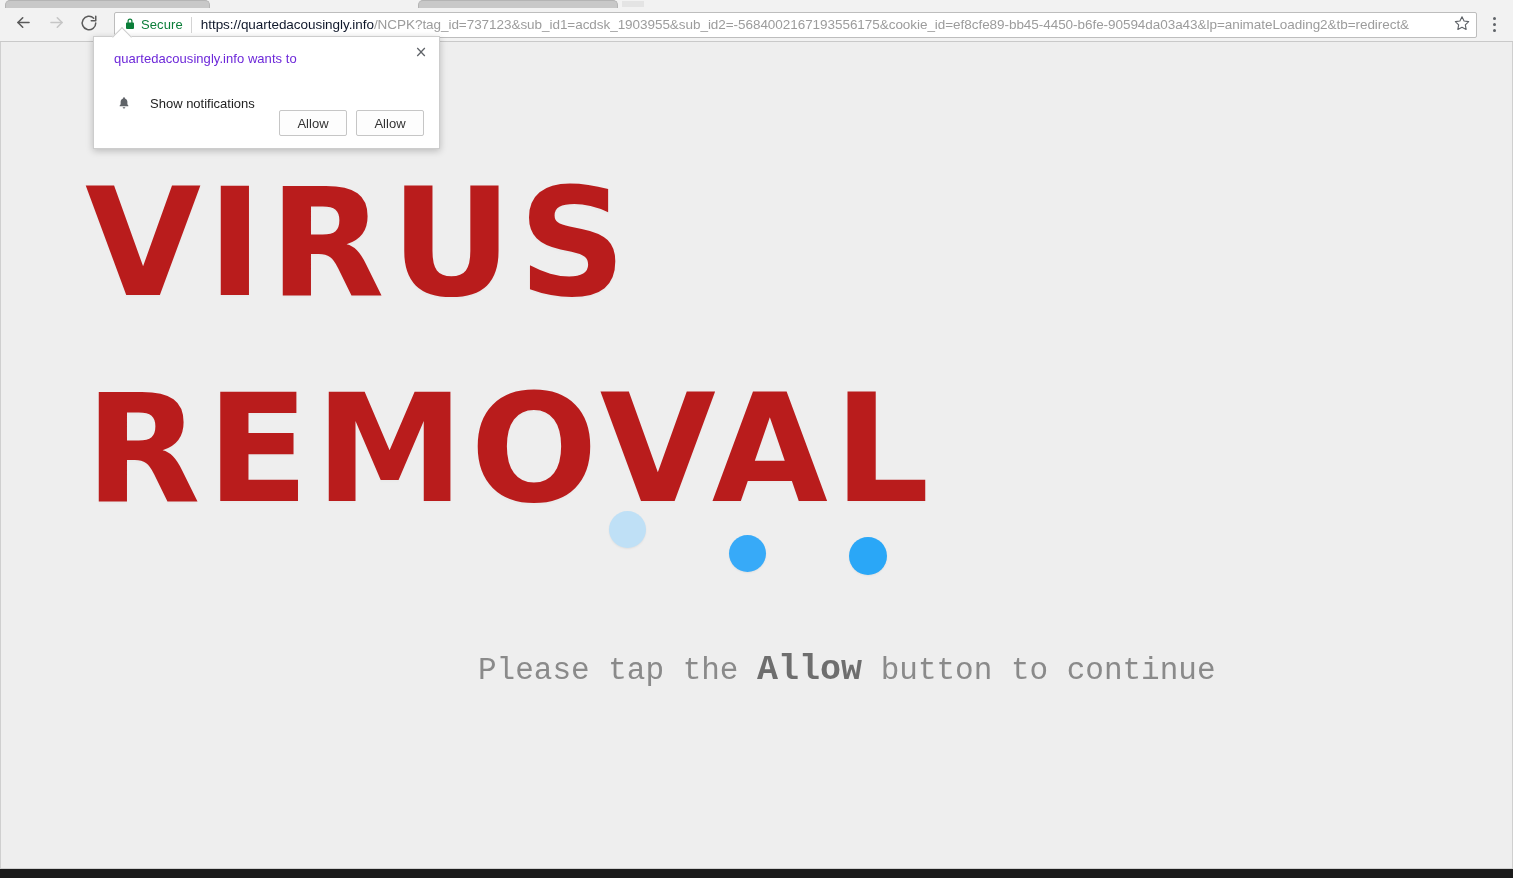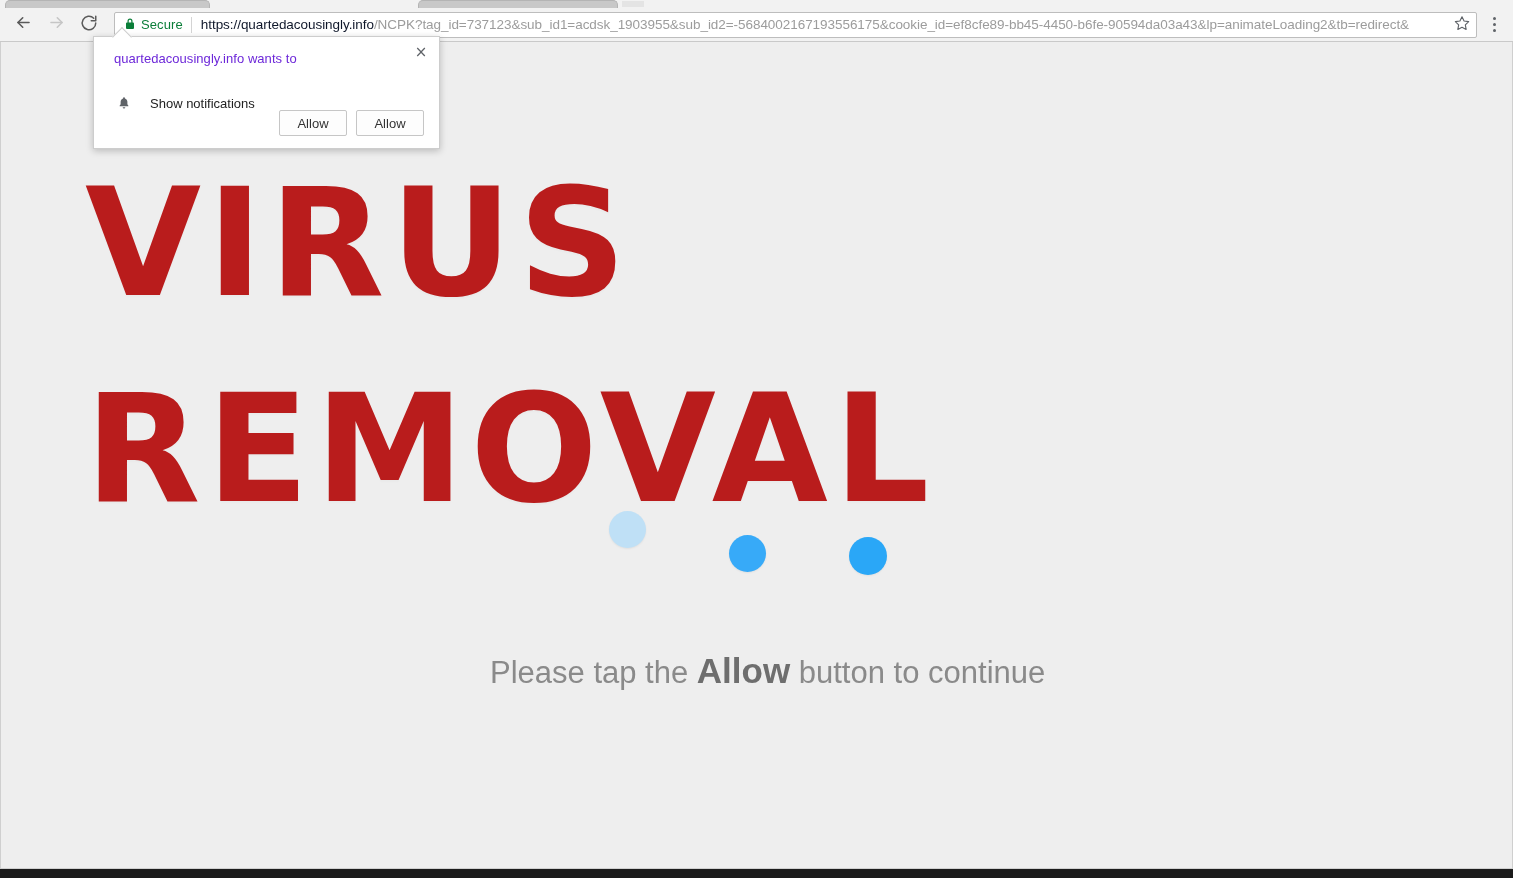--- a/index.html
+++ b/index.html
@@ -192,25 +192,25 @@
     border-radius: 50%;
     box-shadow: 0 1px 2px rgba(0,0,0,0.06);
   }
   .dot1 { left: 608px; top: 469px; width: 37px; height: 37px; background: #bfe0f6; }
   .dot2 { left: 728px; top: 493px; width: 37px; height: 37px; background: #37aaf8; }
   .dot3 { left: 848px; top: 495px; width: 38px; height: 38px; background: #2aa7f7; }
 
   
   .cta {
     position: absolute;
-    left: 489px;
+    left: 477px;
     top: 611px;
     white-space: nowrap;
     color: #8a8a8a;
-    font-family: Liberation Sans, sans-serif;
+    font-family: Liberation Mono, monospace;
     font-size: 31px;
     font-weight: 400;
     line-height: 1;
     user-select: none;
   }
   .cta .emph {
     color: #6e6e6e;
     font-weight: 700;
     font-size: 35px;
   }

